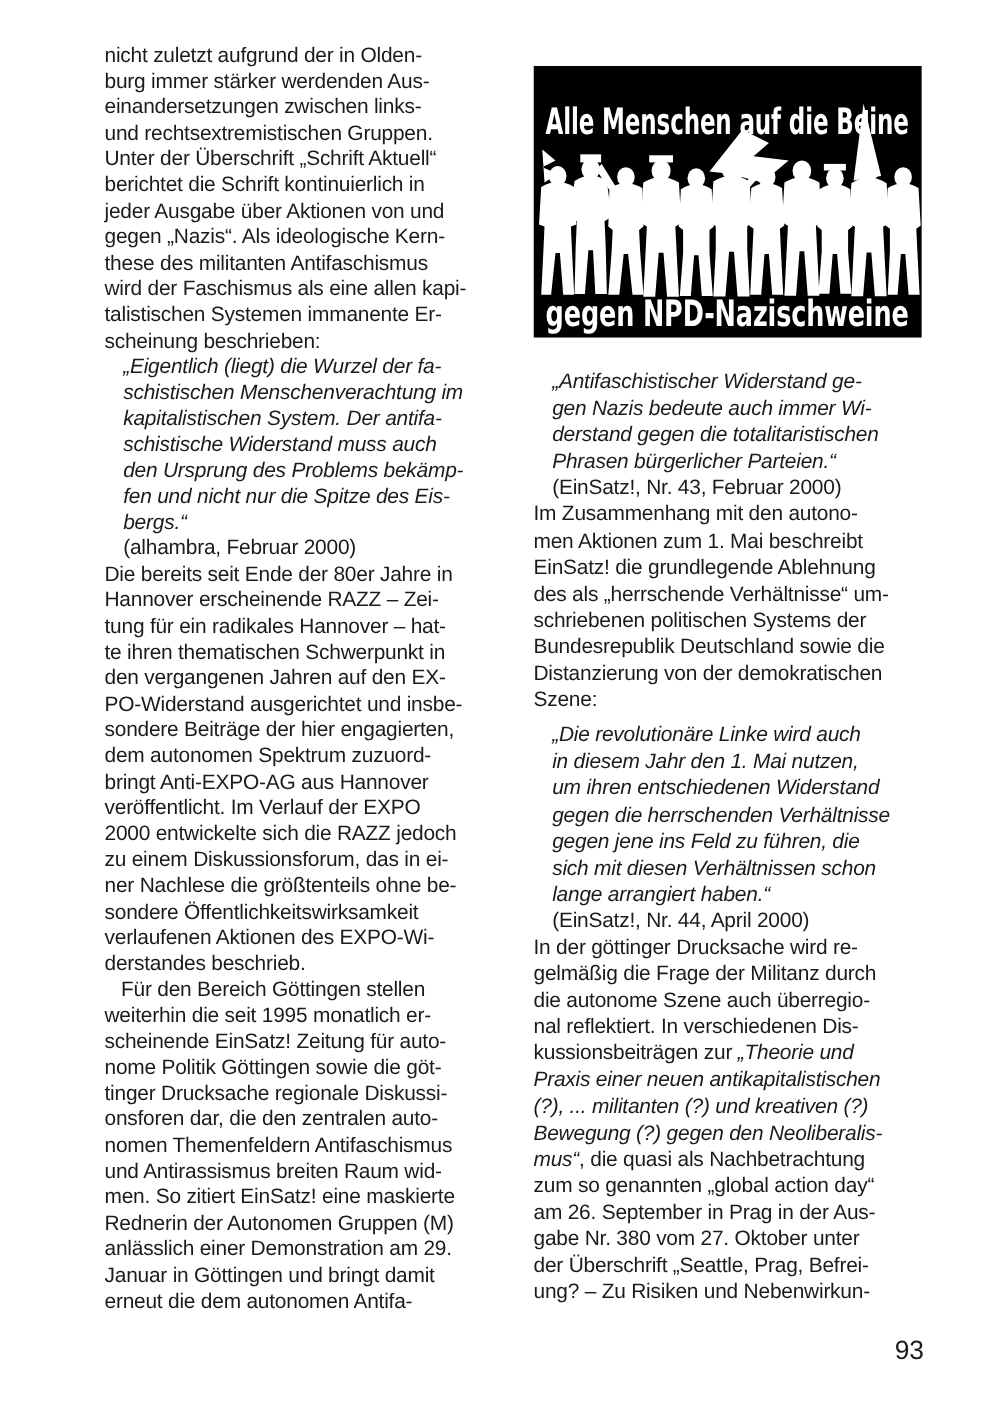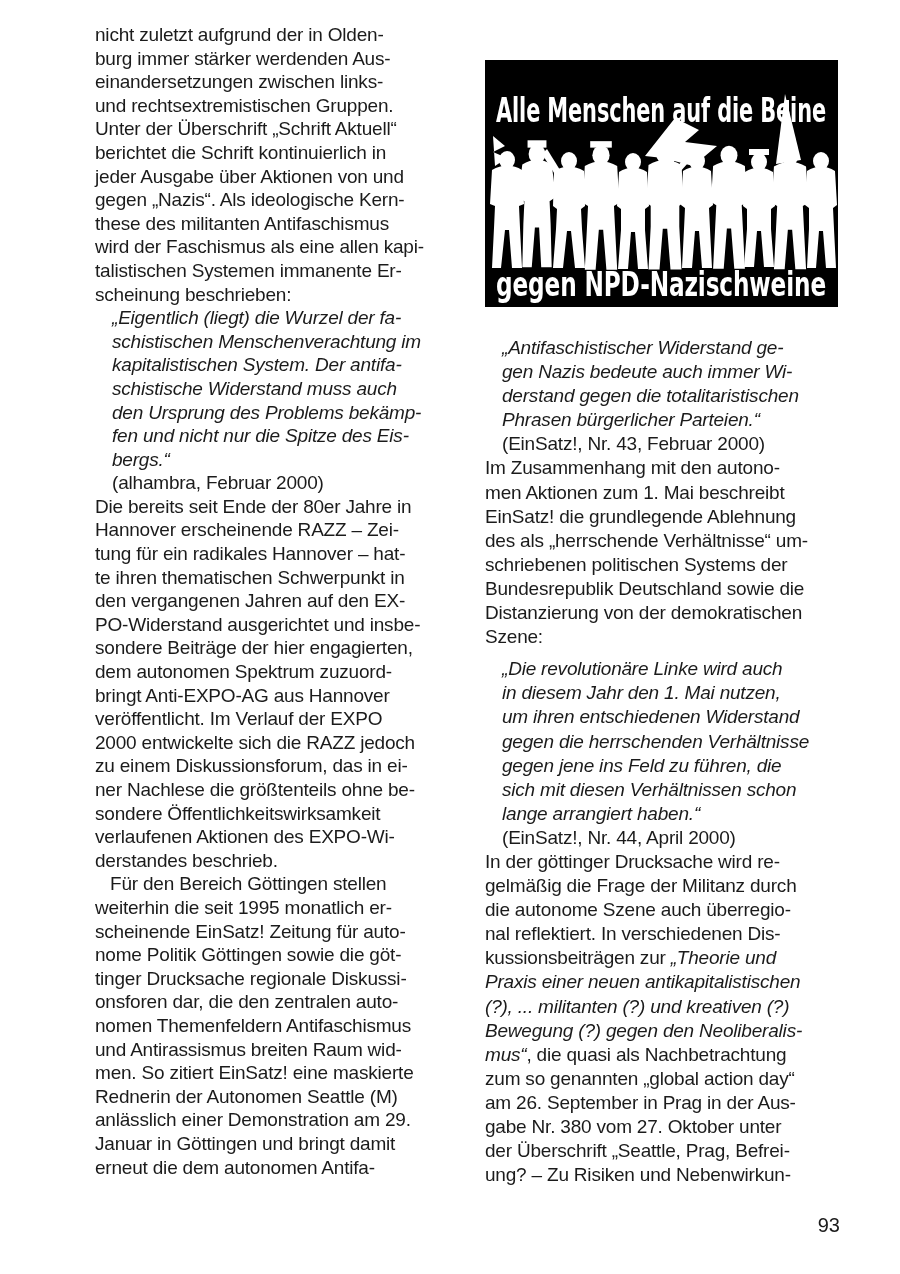--- a/index.html
+++ b/index.html
@@ -10,37 +10,37 @@
     color:#1b1b1b;
     position:relative;
     overflow:hidden;
   }
   .page{position:absolute;inset:0;}
   .col{
     position:absolute;
     font-size:19px;
     letter-spacing:-0.2px;
   }
-  .col-left{left:95px;top:23px;width:385px;line-height:23.6px;}
+  .col-left{left:95px;top:39px;width:385px;line-height:23.6px;}
   .col-right{left:485px;top:60px;width:372px;line-height:24.1px;}
   .block{margin:0;}
   .block.quote{padding-left:17px;}
   .line{white-space:pre;}
   .line.ind{padding-left:15px;}
   .it{font-style:italic;}
   .poster{
     width:353px;height:247px;
     display:block;
     margin:0 0 29px 0;
   }
   .page-number{
     position:absolute;
     top:1214px;
     right:60px;
-    font-size:20px;
+    font-size:24px;
     letter-spacing:0;
   }
 </style>
 </head>
 <body>
 
 <div class="page">
 
   <div class="col col-left">
       <div class="block body">
@@ -88,21 +88,21 @@
       <div class="block body">
         <div class="line ind"><span>Für den Bereich Göttingen stellen</span></div>
         <div class="line"><span>weiterhin die seit 1995 monatlich er-</span></div>
         <div class="line"><span>scheinende EinSatz! Zeitung für auto-</span></div>
         <div class="line"><span>nome Politik Göttingen sowie die göt-</span></div>
         <div class="line"><span>tinger Drucksache regionale Diskussi-</span></div>
         <div class="line"><span>onsforen dar, die den zentralen auto-</span></div>
         <div class="line"><span>nomen Themenfeldern Antifaschismus</span></div>
         <div class="line"><span>und Antirassismus breiten Raum wid-</span></div>
         <div class="line"><span>men. So zitiert EinSatz! eine maskierte</span></div>
-        <div class="line"><span>Rednerin der Autonomen Seattle (M)</span></div>
+        <div class="line"><span>Rednerin der Autonomen Gruppen (M)</span></div>
         <div class="line"><span>anlässlich einer Demonstration am 29.</span></div>
         <div class="line"><span>Januar in Göttingen und bringt damit</span></div>
         <div class="line"><span>erneut die dem autonomen Antifa-</span></div>
       </div>
     </div>
 
   <div class="col col-right">
     <svg class="poster" viewBox="0 0 353 247" xmlns="http://www.w3.org/2000/svg">
       <rect x="0" y="0" width="353" height="247" fill="#000000"></rect>
 

